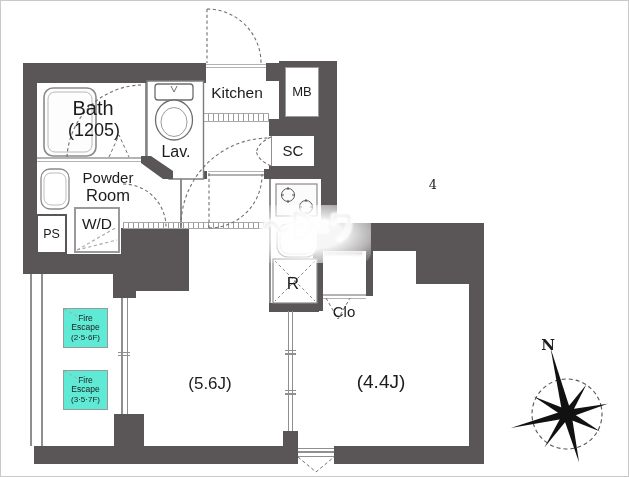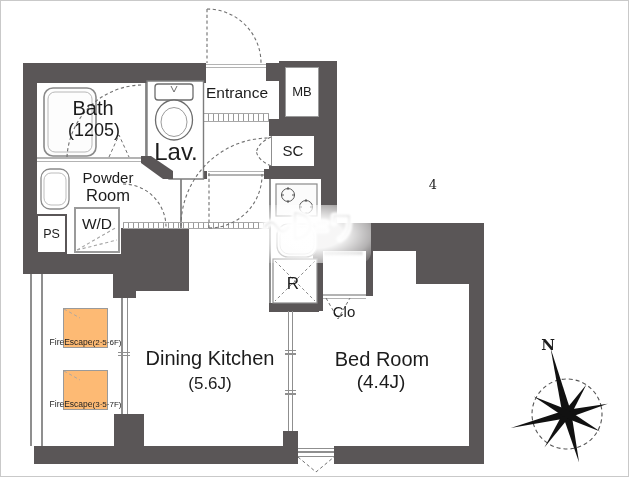--- a/index.html
+++ b/index.html
@@ -15,22 +15,22 @@
   .lbl{
     position:absolute;transform:translate(-50%,-50%);
     color:#1c1c1c;white-space:nowrap;text-align:center;line-height:1.12;
   }
   .hatch{
     position:absolute;
     background:repeating-linear-gradient(90deg,#9a9a9a 0 1px,transparent 1px 5px);
     border-top:1px solid #a8a8a8;border-bottom:1px solid #a8a8a8;box-sizing:border-box;
   }
   svg.overlay{position:absolute;left:0;top:0;pointer-events:none;}
-  .fe-box{position:absolute;background:#fdba74;border:1px solid #9a9a9a;box-sizing:border-box;
-          display:flex;justify-content:center;align-items:flex-end;}
+  .fe-box{position:absolute;background:#5eead4;border:1px solid #9a9a9a;box-sizing:border-box;
+          display:flex;flex-direction:column;justify-content:center;align-items:center;}
   .fe-box span{font-size:8.5px;line-height:9.5px;color:#222;}
   .fe-box .fe-floors{font-size:8px;}
   .wm-blob{position:absolute;left:258px;top:204px;width:112px;height:58px;
     background:radial-gradient(ellipse at 50% 50%,rgba(255,255,255,.95) 35%,rgba(255,255,255,.55) 70%,rgba(255,255,255,0) 100%);
     border-radius:10px;}
 </style>
 </head>
 <body>
 
 <div id="plan">
@@ -196,30 +196,28 @@
           <path d="M-28,-25 L2,-3.5 L28,25 L-2,3.5 Z"></path>
         </g>
       </g>
     </g>
   </svg>
 
   <div class="wm-blob" style="z-index:-0;"></div>
 
   <div class="lbl" style="left:92px;top:107px;font-size:20px;">Bath</div>
   <div class="lbl" style="left:93px;top:129px;font-size:18px;">(1205)</div>
-  <div class="lbl" style="left:175px;top:151px;font-size:24px;">Lav.</div>
-  <div class="lbl" style="left:236px;top:92px;font-size:15.5px;">Entrance</div>
+  <div class="lbl" style="left:175px;top:151px;font-size:16px;">Lav.</div>
+  <div class="lbl" style="left:236px;top:92px;font-size:15.5px;">Kitchen</div>
   <div class="lbl" style="left:301px;top:91px;font-size:13px;">MB</div>
   <div class="lbl" style="left:292px;top:150px;font-size:15px;text-align:center;">SC</div>
   <div class="lbl" style="left:107px;top:177px;font-size:15px;">Powder</div>
   <div class="lbl" style="left:107px;top:194px;font-size:16.5px;">Room</div>
   <div class="lbl" style="left:96px;top:223px;font-size:15.5px;">W/D</div>
   <div class="lbl" style="left:50.5px;top:232.5px;font-size:12.5px;">PS</div>
-  <div class="lbl" style="left:209px;top:357px;font-size:20px;">Dining Kitchen</div>
   <div class="lbl" style="left:209px;top:383px;font-size:17px;">(5.6J)</div>
-  <div class="lbl" style="left:381px;top:358px;font-size:20px;">Bed Room</div>
   <div class="lbl" style="left:380px;top:381px;font-size:19px;">(4.4J)</div>
   <div class="lbl" style="left:343px;top:271px;font-size:15px;margin-top:40px;">Clo</div>
   <div class="lbl" style="left:292px;top:283px;font-size:17px;">R</div>
   <div class="lbl" style="left:432px;top:184px;font-size:13px;font-family:'DejaVu Serif',serif;">4</div>
   <div class="lbl" style="left:547px;top:344px;font-size:15px;font-weight:bold;font-family:'DejaVu Serif',serif;">N</div>
 
 </div>
 
 </body></html>

